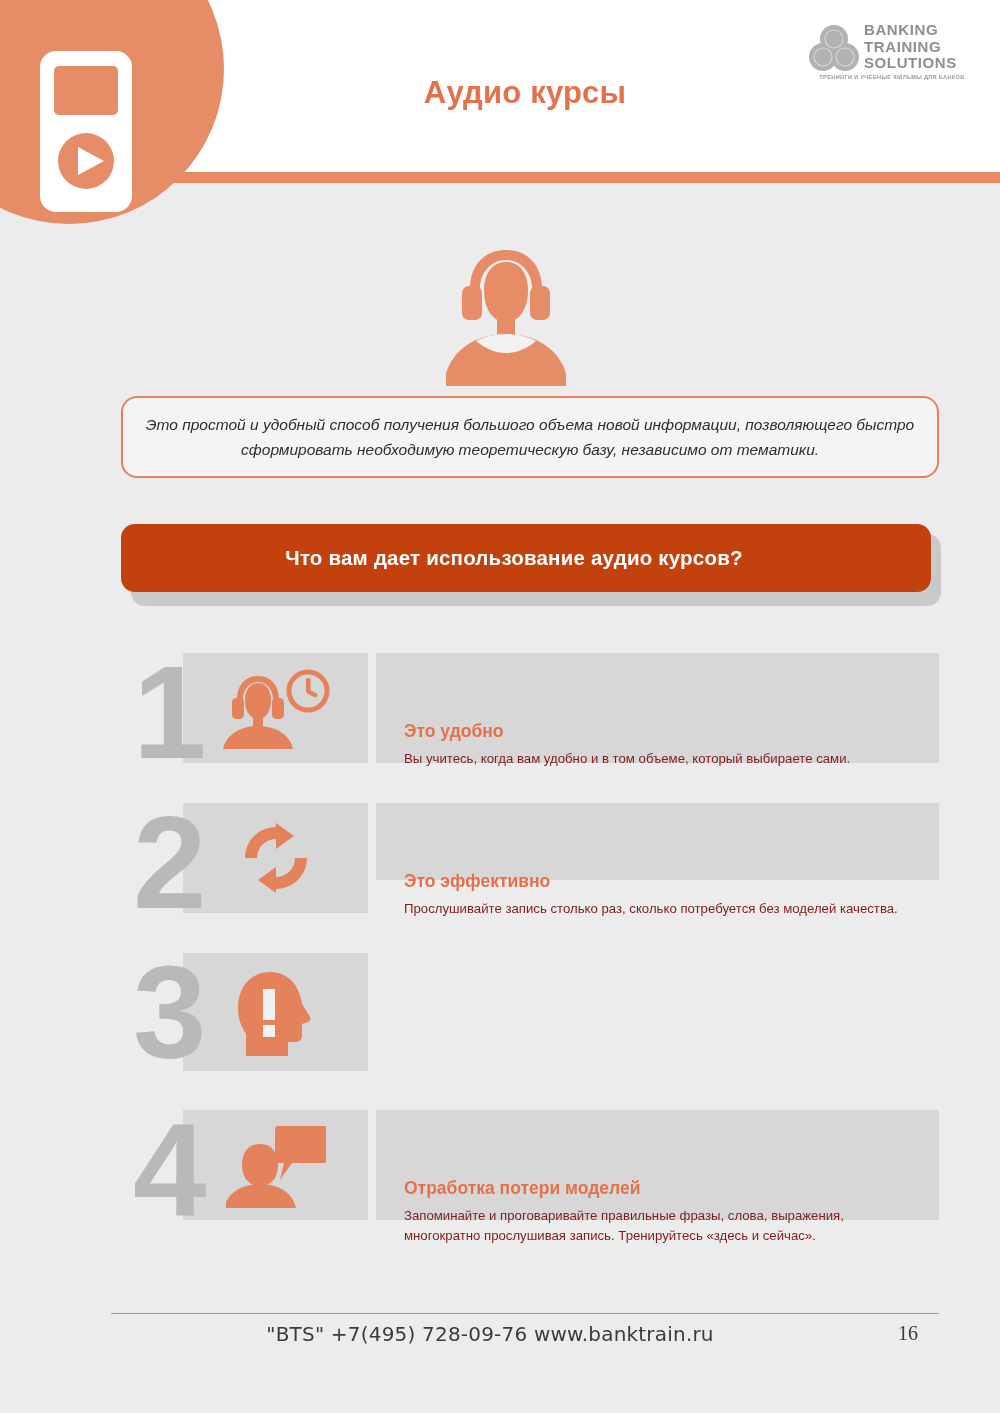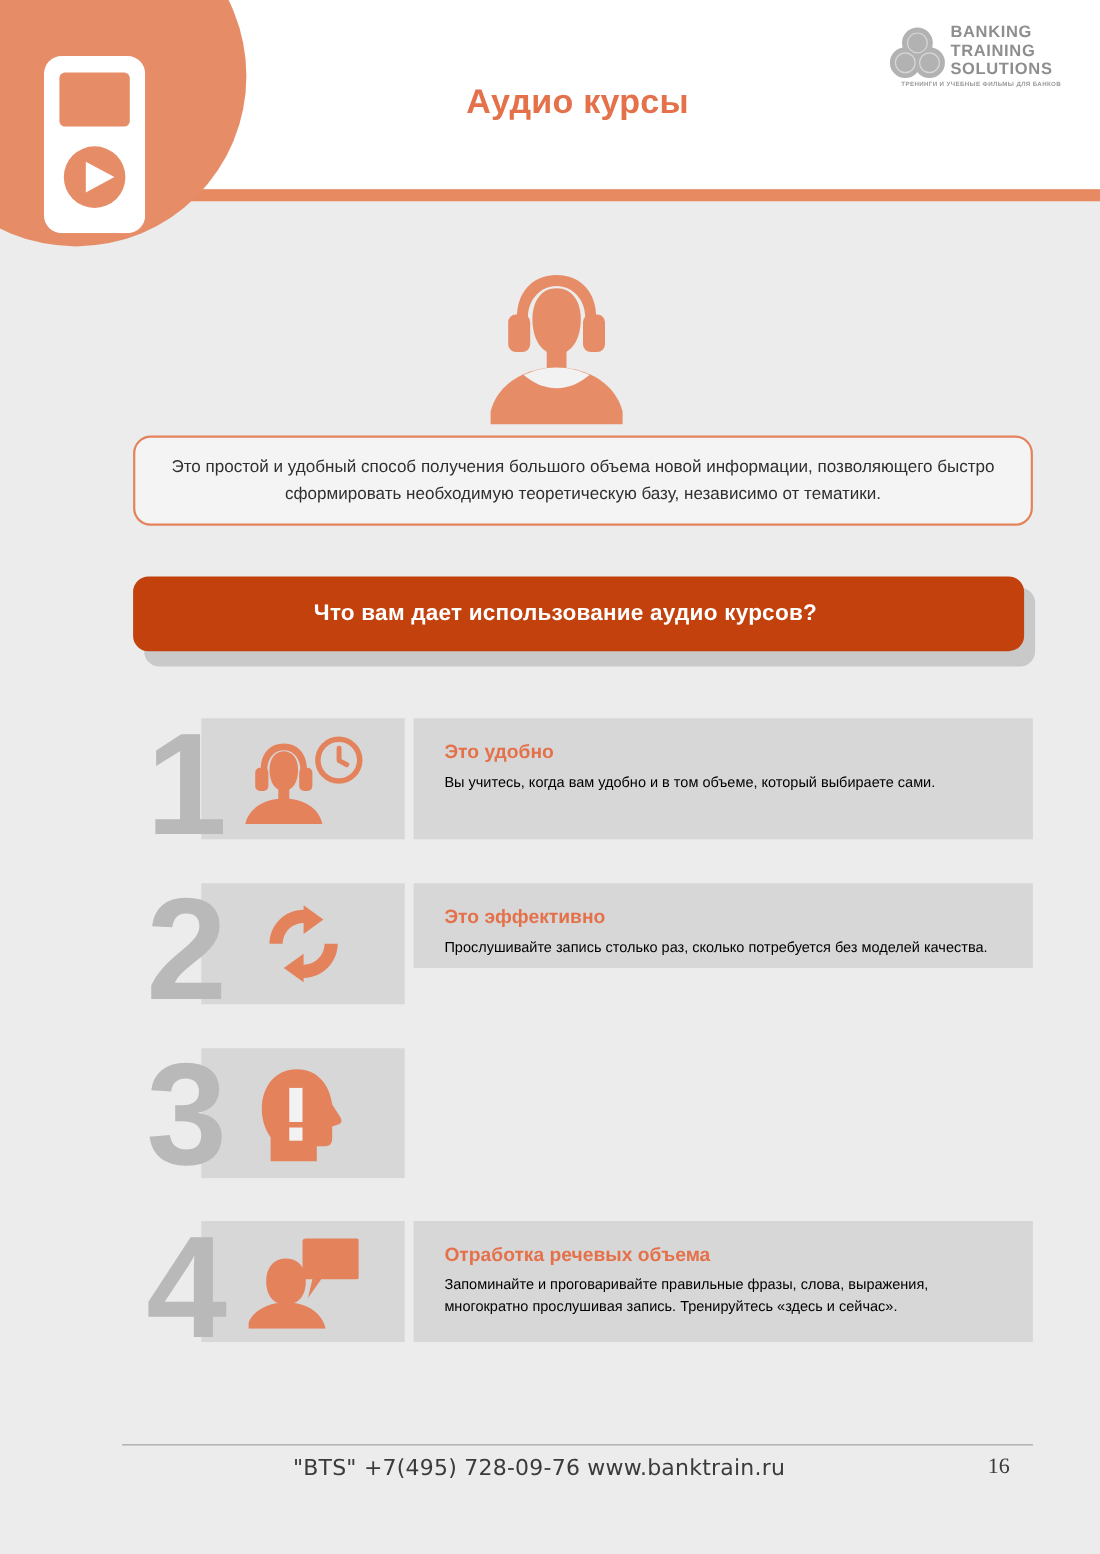--- a/index.html
+++ b/index.html
@@ -69,21 +69,21 @@
   .intro-card {
     position: absolute; left: 121px; top: 396px;
     width: 818px; height: 82px;
     background: #f4f4f4;
     border: 2px solid #e4825c;
     border-radius: 16px;
     display: flex; align-items: center; justify-content: center;
   }
   .intro-text {
     width: 780px; text-align: center;
-    font-size: 15.5px; line-height: 25px; color: #2f2f2f;
+    font-size: 15.5px; line-height: 25px; color: #2f2f2f; font-style: italic;
   }
   
   .banner-shadow {
     position: absolute; left: 131px; top: 534px;
     width: 810px; height: 72px;
     background: #c9c9c9;
     border-radius: 14px;
   }
   .banner {
     position: absolute; left: 121px; top: 524px;
@@ -115,23 +115,24 @@
   .row-text-panel {
     position: absolute; left: 376px;
     width: 563px;
     background: #d7d7d7;
     z-index: 2;
     padding: 20px 18px 0 28px;
   }
   .row-title {
     font-size: 17.5px; font-weight: bold; color: #e4714a;
     margin-bottom: 7px;
+    margin-top: 48px;
   }
   .row-desc {
-    font-size: 13.2px; line-height: 19.5px; color: #000000;
+    font-size: 13.2px; line-height: 19.5px; color: #7f1d1d;
   }
   .row-icon-wrap {
     position: absolute; left: 0; top: 0; width: 185px; height: 100%;
     display: flex; align-items: center; justify-content: center;
   }
   
   .footer-rule {
     position: absolute; left: 111px; top: 1313px;
     width: 828px; height: 1px;
     background: #9e9e9e;
@@ -261,21 +262,21 @@
     <div class="row-icon-panel" style="top:0;height:110px;">
       <div class="row-icon-wrap">
         <svg width="100" height="86" viewBox="0 0 100 86">
           <path d="M34 22 C22 22 16 31 16 43 C16 55 22 64 34 64 C46 64 52 55 52 43 C52 31 46 22 34 22 Z" fill="#e4825c"></path>
           <path d="M34 62 C14 62 1 72 -2 86 L70 86 C67 72 54 62 34 62 Z" fill="#e4825c"></path>
           <path d="M52 4 L98 4 C100 4 101 5 101 7 L101 38 C101 40 100 41 98 41 L66 41 L54 58 L58 41 L52 41 C50 41 49 40 49 38 L49 7 C49 5 50 4 52 4 Z" fill="#e4825c"></path>
         </svg>
       </div>
     </div>
     <div class="row-text-panel" style="top:0;height:110px;">
-      <div class="row-title">Отработка речевых объема</div>
+      <div class="row-title">Отработка потери моделей</div>
       <div class="row-desc">Запоминайте и проговаривайте правильные фразы, слова, выражения, многократно прослушивая запись. Тренируйтесь «здесь и сейчас».</div>
     </div>
     <div class="row-number" style="top:-6px;">4</div>
   </div>
 
   <div class="footer-rule"></div>
   <div class="footer-text">"BTS"  +7(495) 728-09-76  www.banktrain.ru</div>
   <div class="footer-page">16</div>
 
 </div>

